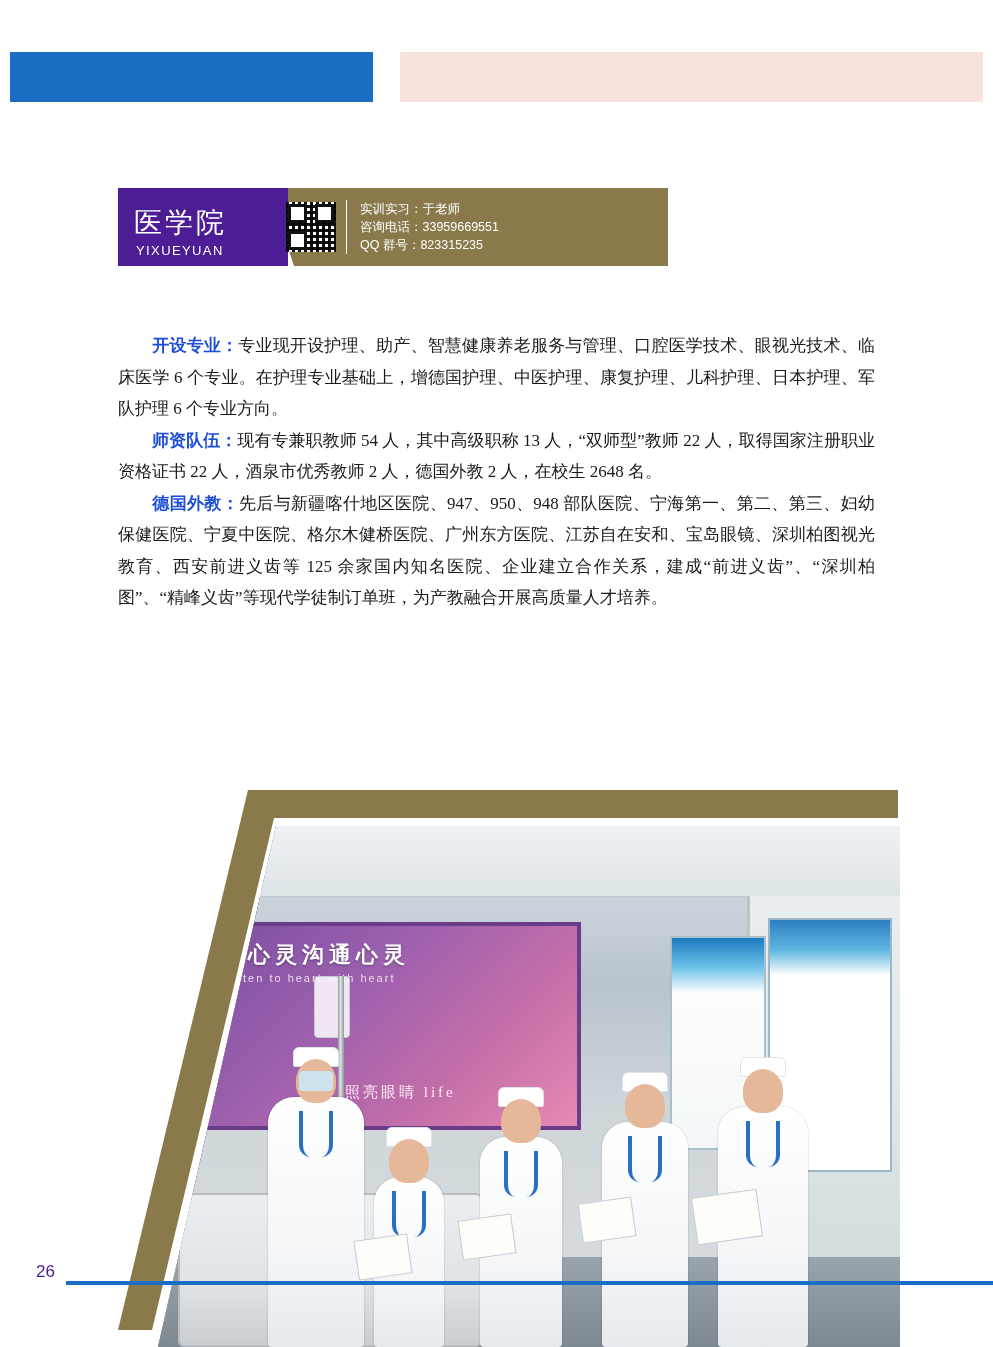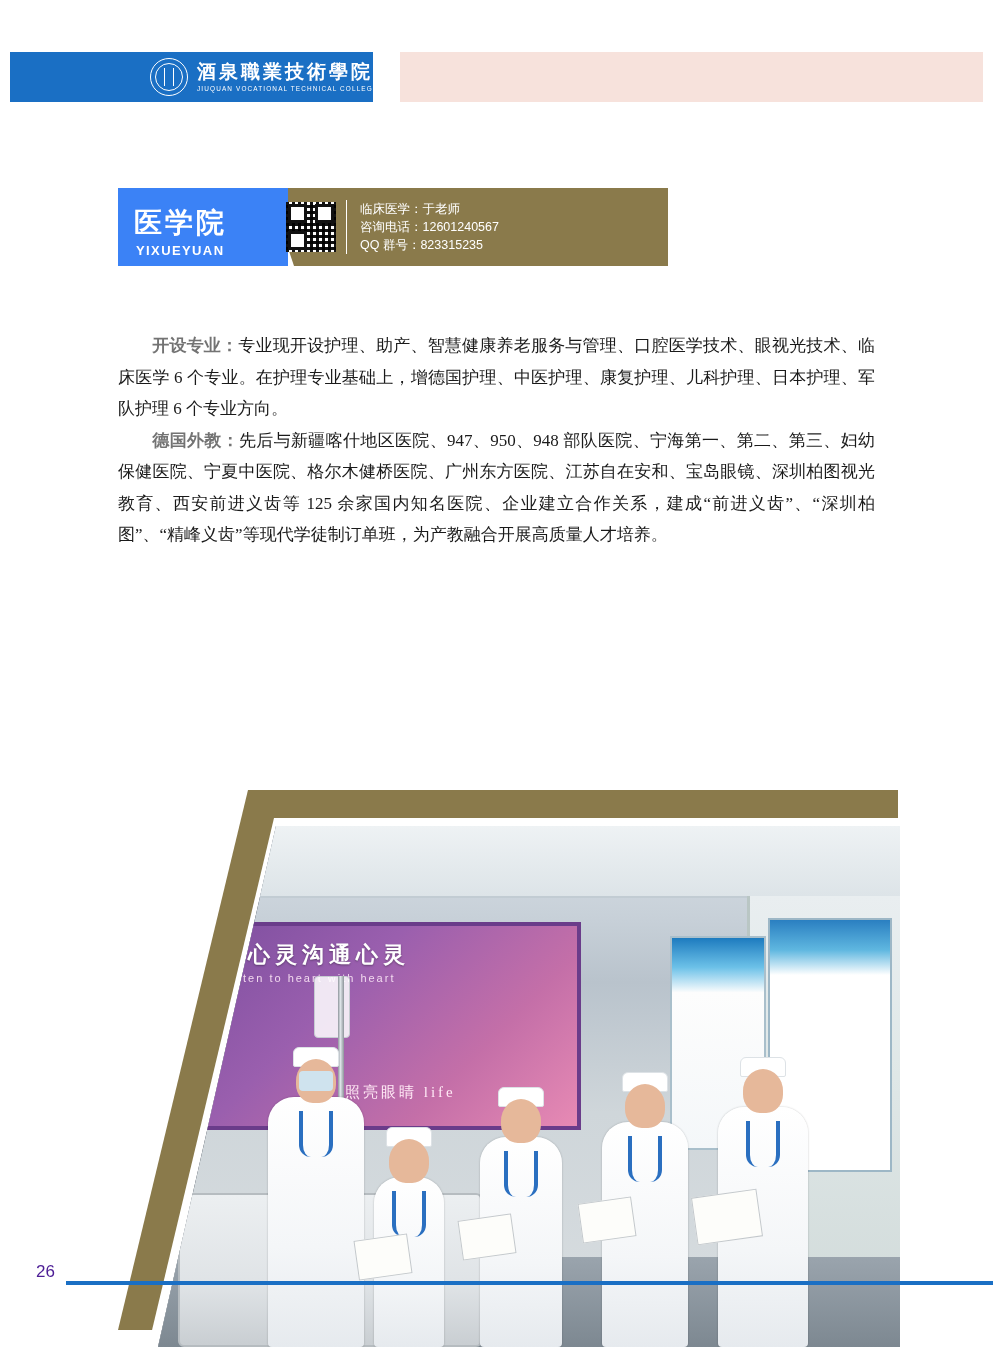--- a/index.html
+++ b/index.html
@@ -96,23 +96,22 @@
     top: 188px;
     width: 550px;
     height: 78px;
   }
   .dept-badge {
     position: absolute;
     left: 0;
     top: 0;
     width: 170px;
     height: 78px;
-    background: #3b82f6;
+    background: #4c1d95;
     color: #ffffff;
-    font-weight: bold;
   }
   .dept-badge .cn {
     position: absolute;
     left: 16px;
     top: 16px;
     font-size: 28px;
     letter-spacing: 3px;
     font-family: "Liberation Serif", serif;
   }
   .dept-badge .en {
@@ -188,21 +187,21 @@
     font-size: 17px;
     line-height: 31.5px;
     color: #1a1a1a;
     text-align: justify;
   }
   .para {
     text-indent: 0;
     margin: 0;
   }
   .lead {
-    color: #737373;
+    color: #1d4ed8;
     font-weight: bold;
   }
   .indent {
     display: inline-block;
     width: 34px;
   }
 
   
   .photo-area {
     position: absolute;
@@ -396,49 +395,45 @@
     height: 4px;
     background: #1a6fc4;
   }
 </style>
 </head>
 <body>
 
 <div class="header-band">
   <div class="header-blue"></div>
   <div class="header-pink"></div>
-  <div class="logo-wrap">
-    <div class="logo-seal"></div>
-    <div>
-      <div class="logo-text-cn">酒泉職業技術學院</div>
-      <div class="logo-text-en">JIUQUAN  VOCATIONAL  TECHNICAL  COLLEGE</div>
-    </div>
-  </div>
 </div>
 
 <div class="dept-block">
   <div class="dept-bar"></div>
   <div class="dept-badge">
     <div class="cn">医学院</div>
     <div class="en">YIXUEYUAN</div>
   </div>
   <div class="qr">
       <span class="qr-inner"></span>
     </div>
   <div class="contact-sep"></div>
   <div class="contact-lines">
-    <div>临床医学：于老师</div>
-    <div>咨询电话：12601240567</div>
+    <div>实训实习：于老师</div>
+    <div>咨询电话：33959669551</div>
     <div>QQ 群号：823315235</div>
   </div>
 </div>
 
 <div class="article">
   <p class="para">
     <span class="indent"></span><span class="lead">开设专业：</span><span>专业现开设护理、助产、智慧健康养老服务与管理、口腔医学技术、眼视光技术、临床医学 6 个专业。在护理专业基础上，增德国护理、中医护理、康复护理、儿科护理、日本护理、军队护理 6 个专业方向。</span>
+  </p>
+  <p class="para">
+    <span class="indent"></span><span class="lead">师资队伍：</span><span>现有专兼职教师 54 人，其中高级职称 13 人，“双师型”教师 22 人，取得国家注册职业资格证书 22 人，酒泉市优秀教师 2 人，德国外教 2 人，在校生 2648 名。</span>
   </p>
   <p class="para">
     <span class="indent"></span><span class="lead">德国外教：</span><span>先后与新疆喀什地区医院、947、950、948 部队医院、宁海第一、第二、第三、妇幼保健医院、宁夏中医院、格尔木健桥医院、广州东方医院、江苏自在安和、宝岛眼镜、深圳柏图视光教育、西安前进义齿等 125 余家国内知名医院、企业建立合作关系，建成“前进义齿”、“深圳柏图”、“精峰义齿”等现代学徒制订单班，为产教融合开展高质量人才培养。</span>
   </p>
 </div>
 
 <div class="photo-area">
   <div class="gold-shape"></div>
   <div class="gold-shape-inner"></div>
   <div class="photo">

